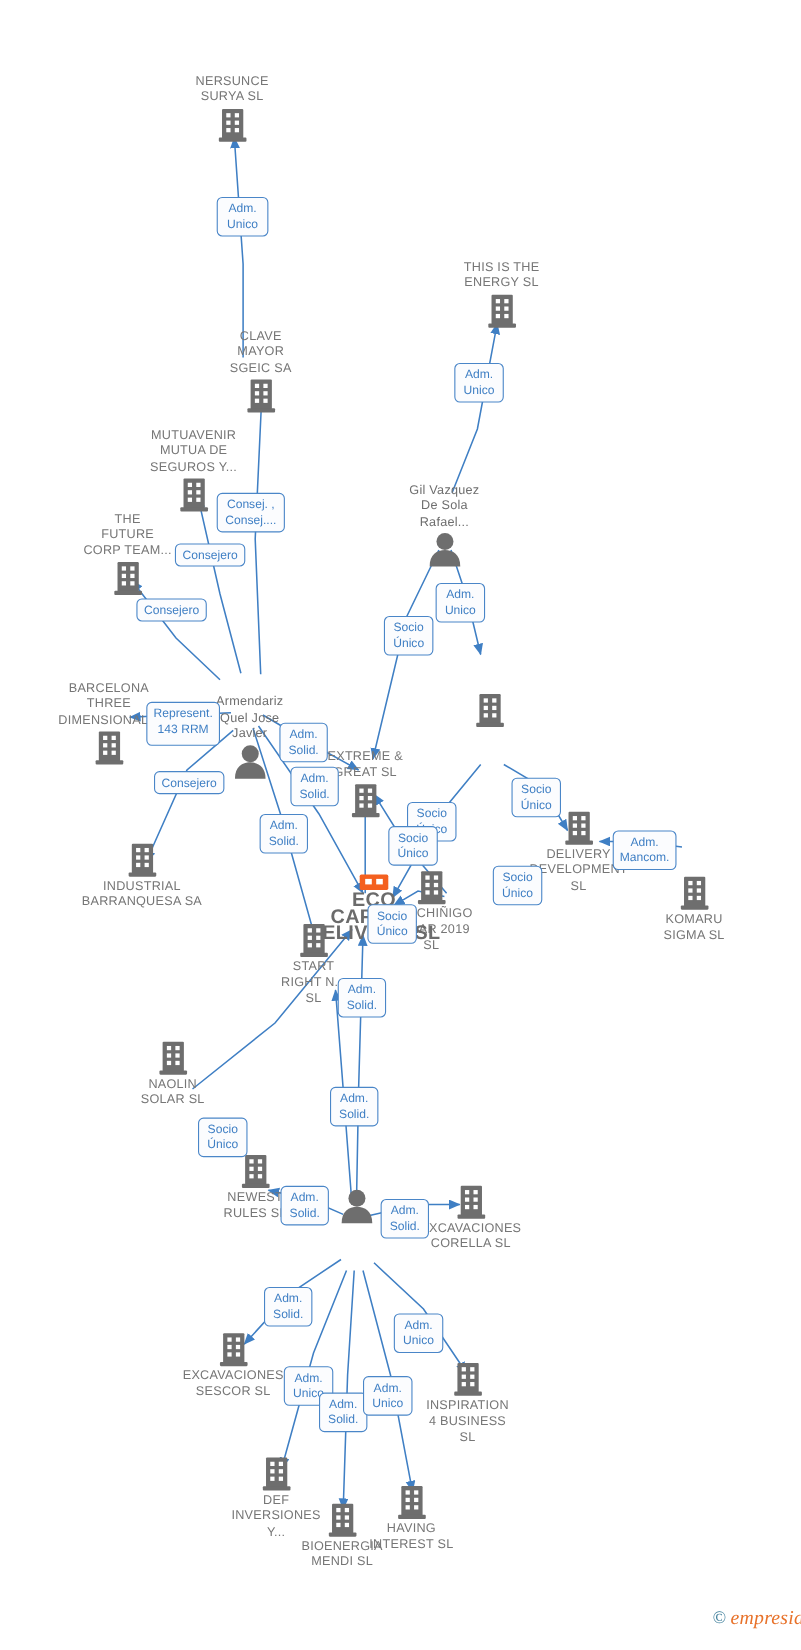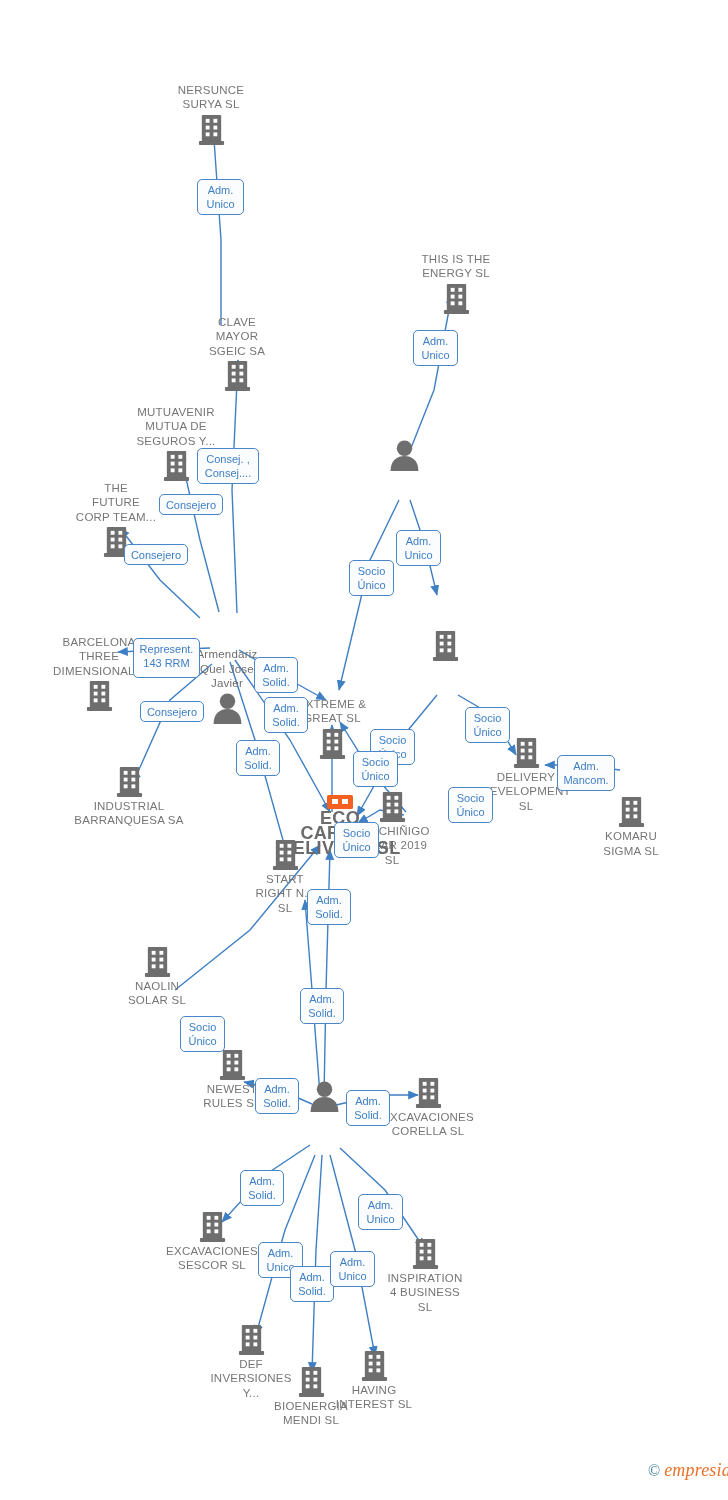--- a/index.html
+++ b/index.html
@@ -35,21 +35,20 @@
     display: block;
     line-height: 0;
   }
   .node .lbl {
     display: block;
     font-size: 11.5px;
     line-height: 14.6px;
     color: #767676;
     letter-spacing: 0.02em;
     white-space: pre-line;
-    margin-top: 16px;
   }
   .node.person .lbl {
     color: #6e6e6e;
   }
   .node.focus .lbl {
     color: #6b6b6b;
     font-weight: bold;
     font-size: 18px;
     line-height: 15px;
   }
@@ -228,20 +227,23 @@
             <rect x="2" y="29" width="26" height="4" rx="1" fill="#6e6e6e"></rect>
             <rect x="9" y="6" width="4" height="4" fill="#ffffff"></rect>
             <rect x="17" y="6" width="4" height="4" fill="#ffffff"></rect>
             <rect x="9" y="13" width="4" height="4" fill="#ffffff"></rect>
             <rect x="17" y="13" width="4" height="4" fill="#ffffff"></rect>
             <rect x="9" y="20" width="4" height="4" fill="#ffffff"></rect>
             <rect x="17" y="20" width="4" height="4" fill="#ffffff"></rect>
           </svg></span>
       </div>
       <div class="node person" style="left: 404px; top: 438.6px;">
+        <span class="lbl above">Gil Vazquez
+De Sola
+Rafael...</span>
         <span class="icon-wrap"><svg width="31" height="33" viewBox="0 0 30 32" aria-hidden="true">
             <circle cx="15" cy="9" r="7.5" fill="#6e6e6e"></circle>
             <path d="M1.5 31 C1.5 20.5 8 16.5 15 16.5 C22 16.5 28.5 20.5 28.5 31 Z" fill="#6e6e6e"></path>
           </svg></span>
       </div>
       <div class="node company" style="left: 445px; top: 628.6px;">
         <span class="icon-wrap"><svg width="29" height="33" viewBox="0 0 30 34" aria-hidden="true">
             <rect x="5" y="2" width="20" height="28" rx="1" fill="#6e6e6e"></rect>
             <rect x="2" y="29" width="26" height="4" rx="1" fill="#6e6e6e"></rect>
             <rect x="9" y="6" width="4" height="4" fill="#ffffff"></rect>

